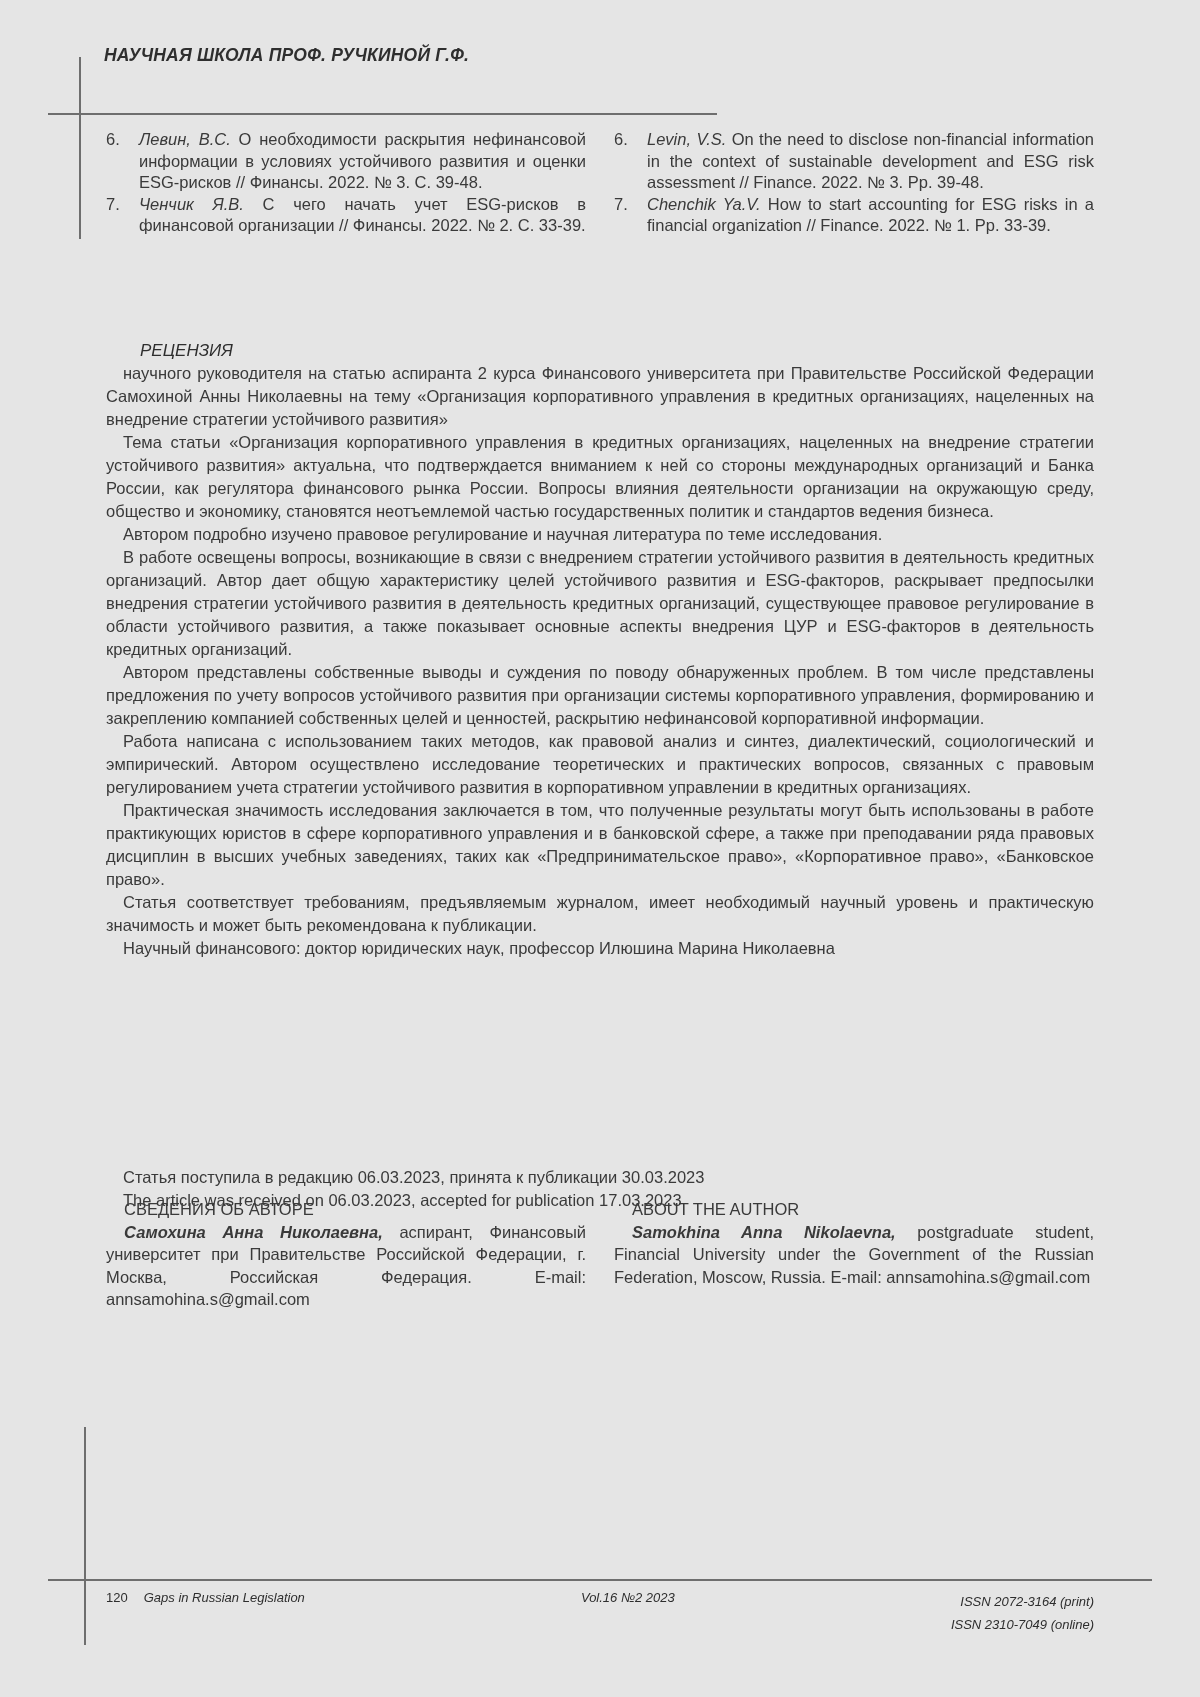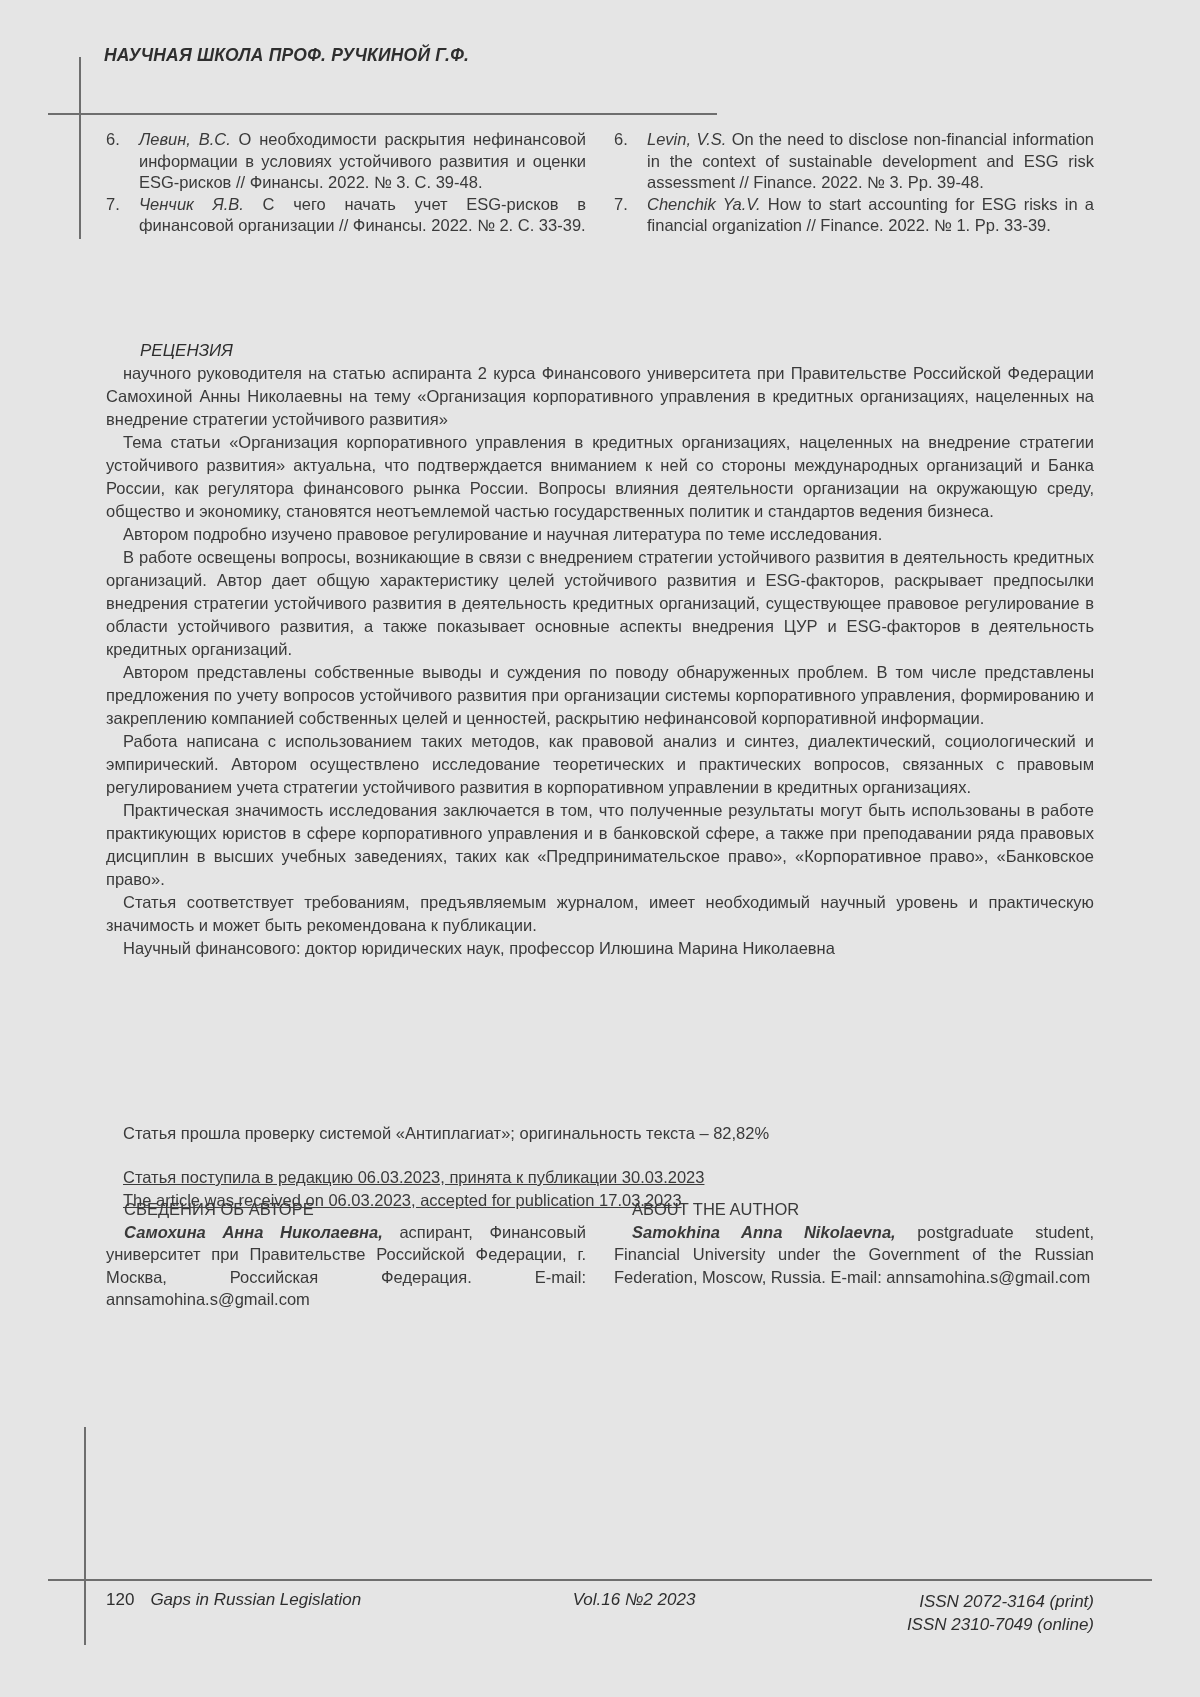--- a/index.html
+++ b/index.html
@@ -23,33 +23,33 @@
   .ref{display:flex;font-size:16.5px;line-height:21.5px;}
   .ref-num{flex:0 0 33px;}
   .ref-body{flex:1;text-align:justify;}
   .ref-author{font-style:italic;}
 
   .review{position:absolute;left:106px;top:339px;width:988px;font-size:16.5px;line-height:23px;}
   .review-heading{font-style:italic;margin:0 0 0 34px;font-size:17px;color:#2e2e2e;}
   .review p{margin:0;text-align:justify;text-indent:17px;}
 
   .antiplagiat{position:absolute;left:123px;top:1124px;font-size:16.5px;}
-  .dates{position:absolute;left:123px;top:1166px;font-size:16.5px;line-height:22.5px;text-decoration:underline;}
+  .dates{position:absolute;left:123px;top:1166px;font-size:16.5px;line-height:22.5px;}
   .dates div{white-space:nowrap;}
 
   .authors{position:absolute;left:106px;top:1198px;width:988px;display:flex;gap:28px;
     font-size:16.5px;line-height:22.6px;}
   .author-col{width:480px;}
   .author-heading{margin:0;text-indent:18px;}
   .author-par{margin:0;text-align:justify;text-indent:18px;}
   .author-name{font-weight:bold;font-style:italic;}
 
   .footer{position:absolute;left:106px;top:1590px;width:988px;display:flex;
     justify-content:space-between;align-items:flex-start;
-    font-size:17px;font-style:italic;color:#2e2e2e;}
+    font-size:13px;font-style:italic;color:#2e2e2e;}
   .footer-left{display:flex;gap:16px;align-items:baseline;}
   .page-number{font-style:normal;}
   .footer-right{text-align:right;line-height:23px;}
 </style>
 </head>
 <body>
 
 <div class="page">
 
   <div class="rule vrule-top"></div>
@@ -86,21 +86,20 @@
     <p>Тема статьи «Организация корпоративного управления в кредитных организациях, нацеленных на внедрение стратегии устойчивого развития» актуальна, что подтверждается вниманием к ней со стороны международных организаций и Банка России, как регулятора финансового рынка России. Вопросы влияния деятельности организации на окружающую среду, общество и экономику, становятся неотъемлемой частью государственных политик и стандартов ведения бизнеса.</p>
     <p>Автором подробно изучено правовое регулирование и научная литература по теме исследования.</p>
     <p>В работе освещены вопросы, возникающие в связи с внедрением стратегии устойчивого развития в деятельность кредитных организаций. Автор дает общую характеристику целей устойчивого развития и ESG-факторов, раскрывает предпосылки внедрения стратегии устойчивого развития в деятельность кредитных организаций, существующее правовое регулирование в области устойчивого развития, а также показывает основные аспекты внедрения ЦУР и ESG-факторов в деятельность кредитных организаций.</p>
     <p>Автором представлены собственные выводы и суждения по поводу обнаруженных проблем. В том числе представлены предложения по учету вопросов устойчивого развития при организации системы корпоративного управления, формированию и закреплению компанией собственных целей и ценностей, раскрытию нефинансовой корпоративной информации.</p>
     <p>Работа написана с использованием таких методов, как правовой анализ и синтез, диалектический, социологический и эмпирический. Автором осуществлено исследование теоретических и практических вопросов, связанных с правовым регулированием учета стратегии устойчивого развития в корпоративном управлении в кредитных организациях.</p>
     <p>Практическая значимость исследования заключается в том, что полученные результаты могут быть использованы в работе практикующих юристов в сфере корпоративного управления и в банковской сфере, а также при преподавании ряда правовых дисциплин в высших учебных заведениях, таких как «Предпринимательское право», «Корпоративное право», «Банковское право».</p>
     <p>Статья соответствует требованиям, предъявляемым журналом, имеет необходимый научный уровень и практическую значимость и может быть рекомендована к публикации.</p>
     <p>Научный финансового: доктор юридических наук, профессор Илюшина Марина Николаевна</p>
   </div>
 
-  <div class="antiplagiat">Статья прошла проверку системой «Антиплагиат»; оригинальность текста – 82,82%</div>
 
   <div class="dates">
     <div>Статья поступила в редакцию 06.03.2023, принята к публикации 30.03.2023</div>
     <div>The article was received on 06.03.2023, accepted for publication 17.03.2023</div>
   </div>
 
   <div class="authors">
     <div class="author-col">
       <p class="author-heading">СВЕДЕНИЯ ОБ АВТОРЕ</p>
       <p class="author-par"><span class="author-name">Самохина Анна Николаевна,</span> <span>аспирант, Финансовый университет при Правительстве Российской Федерации, г. Москва, Российская Федерация. E-mail: annsamohina.s@gmail.com</span></p>

